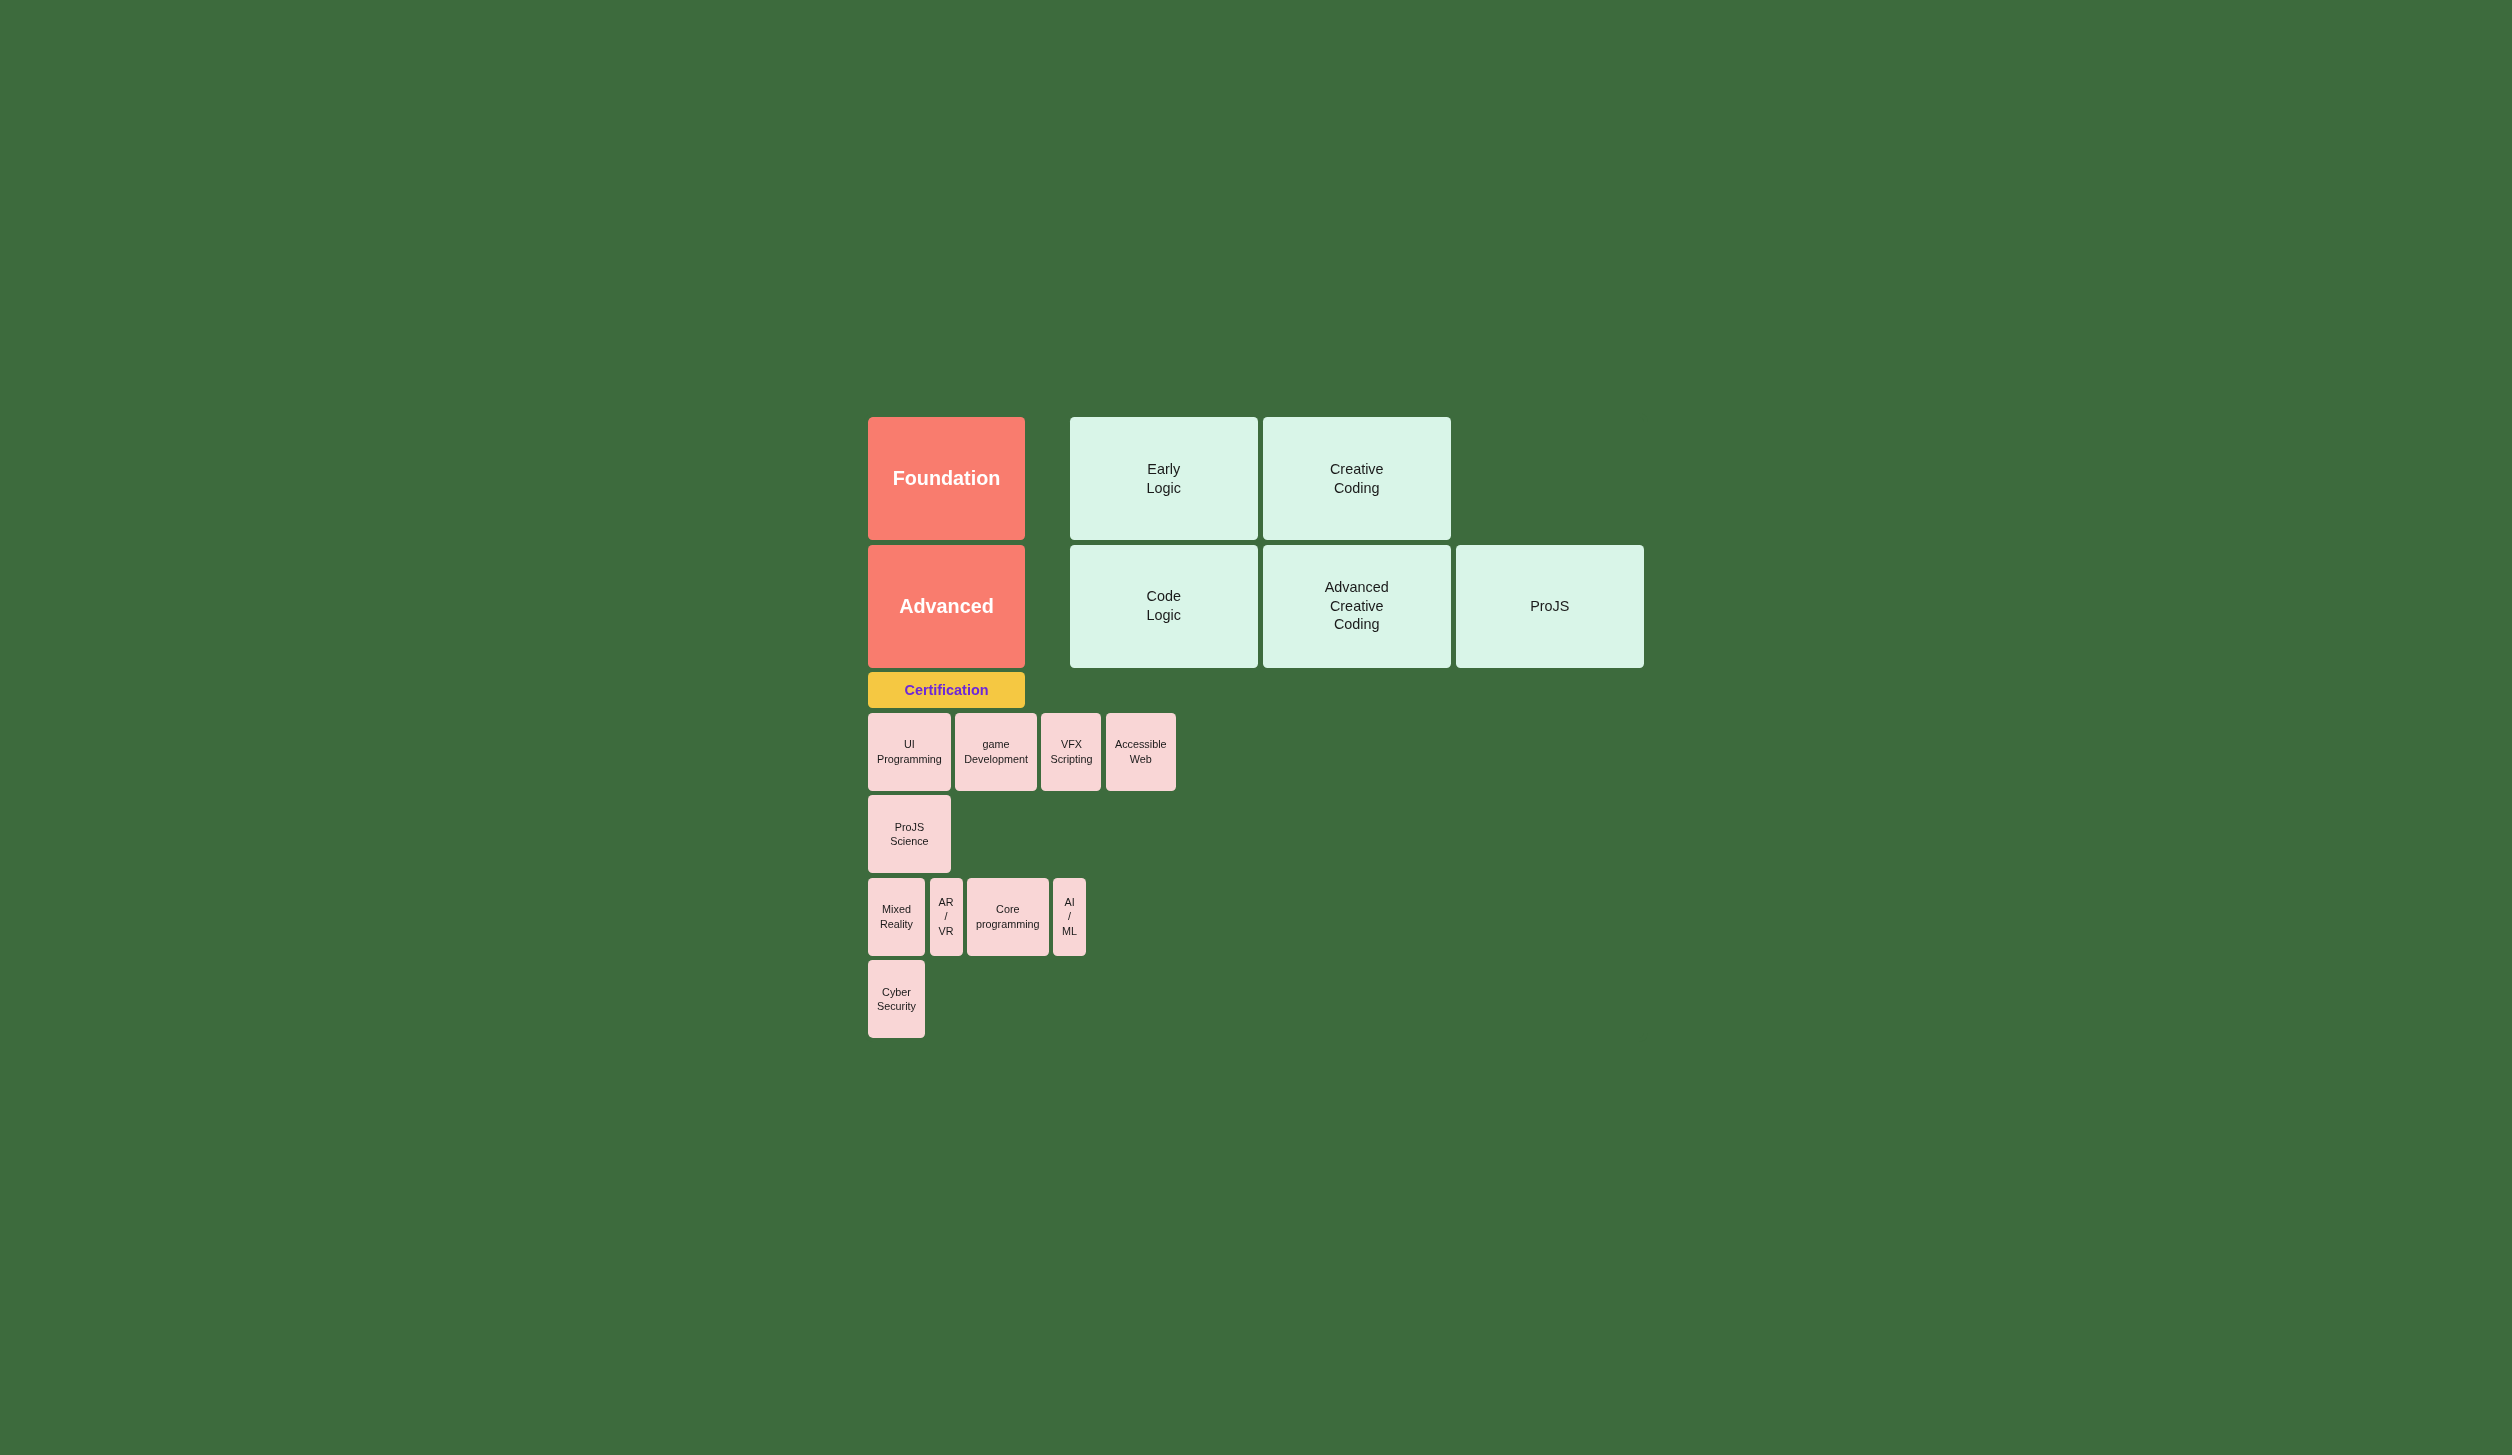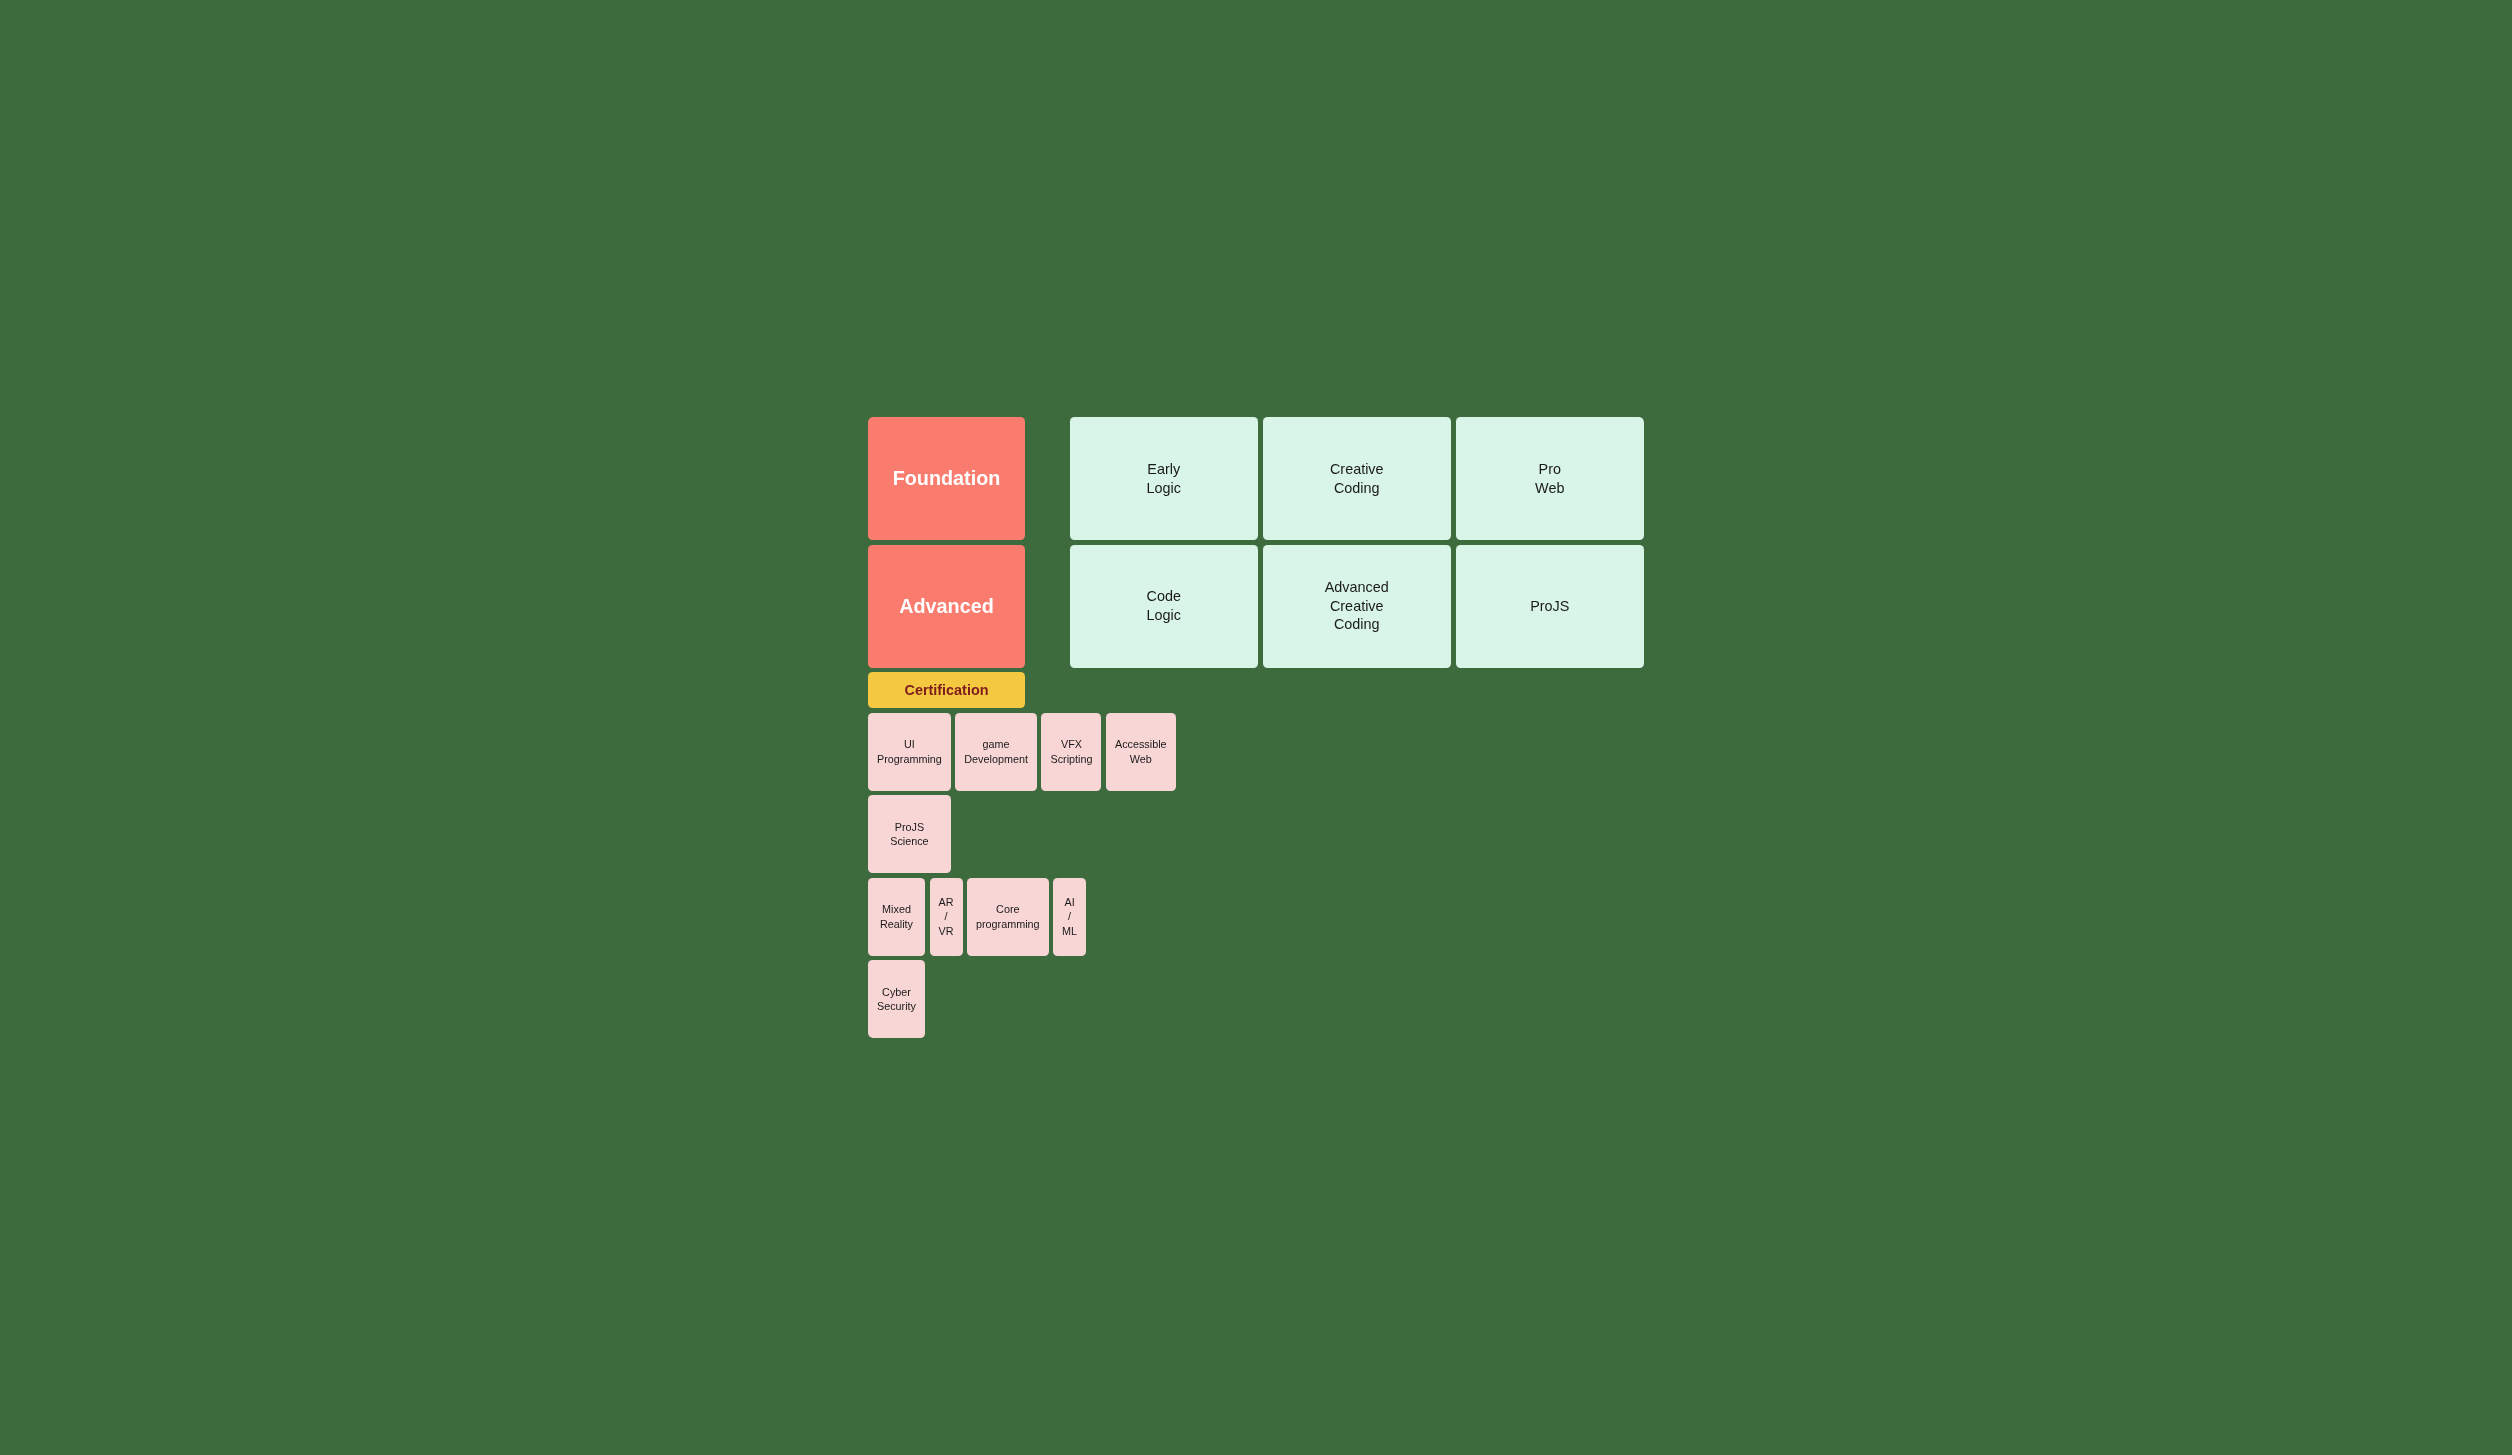--- a/index.html
+++ b/index.html
@@ -98,21 +98,21 @@
       padding: 10px 11.2px;
       border-radius: 4.5px;
       display: flex;
       align-items: center;
       justify-content: center;
     }
 
     .certification-text {
       font-size: 1.6rem;
       font-weight: 800;
-      color: #7f1d1d;
+      color: #6d28d9;
       text-align: right;
     }
 
     .spec-row {
       display: grid;
       grid-template-columns: 1fr 1fr 1fr 1fr;
       gap: 4.5px;
     }
 
     .spec-cell {
@@ -142,23 +142,20 @@
     <div class="row-label">
       <span class="row-label-text">Foundation</span>
     </div>
     <div class="row-content foundation-content">
       <div class="cell">
         <span class="cell-text">Early<br>Logic</span>
       </div>
       <div class="cell">
         <span class="cell-text">Creative<br>Coding</span>
       </div>
-      <div class="cell">
-        <span class="cell-text">Pro<br>Web</span>
-      </div>
     </div>
   </div>
 
   <div class="row">
     <div class="row-label">
       <span class="row-label-text">Advanced</span>
     </div>
     <div class="row-content advanced-content">
       <div class="cell">
         <span class="cell-text">Code<br>Logic</span>

